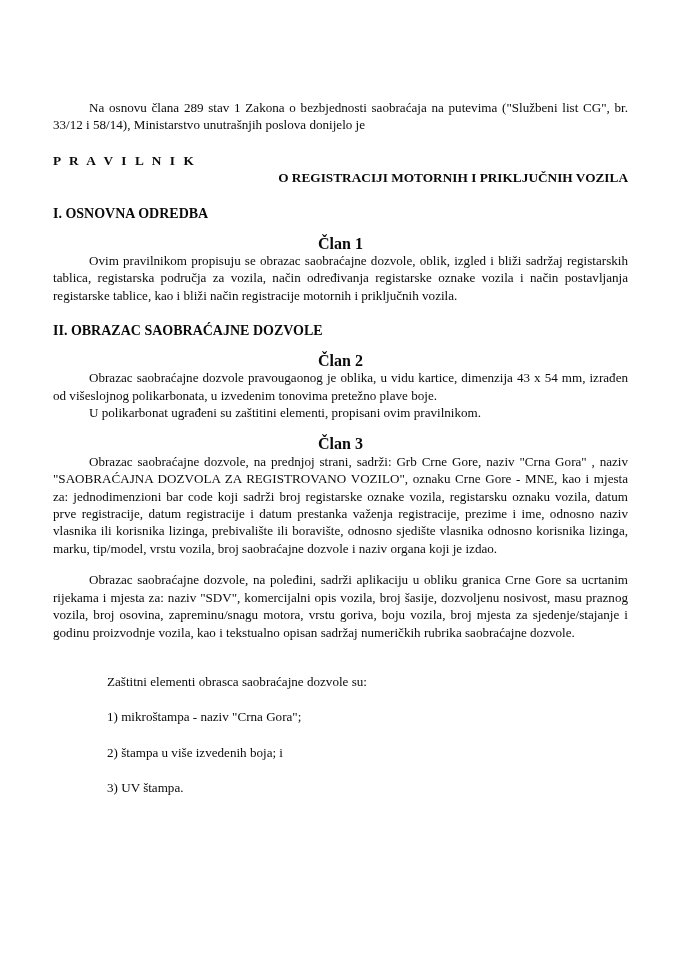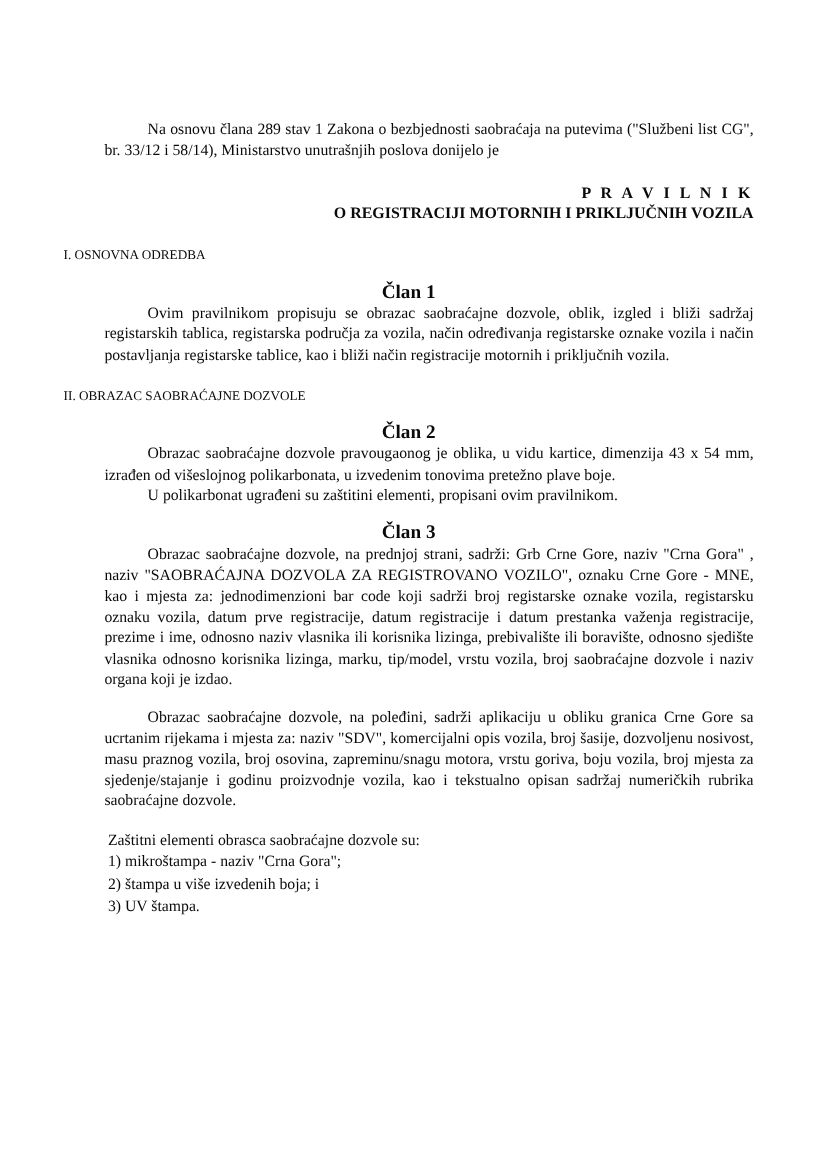--- a/index.html
+++ b/index.html
@@ -25,52 +25,51 @@
   }
   p {
     margin: 0;
     font-size: 13.1px;
     line-height: 17.4px;
     text-align: justify;
     text-justify: inter-word;
   }
   .indent {
     text-indent: 36px;
-    margin-left: 34px;
   }
   .title-main {
-    text-align: right;
+    text-align: left;
     font-weight: bold;
     font-size: 13.3px;
     line-height: 17.6px;
     letter-spacing: 2.6px;
   }
   .title-sub {
     text-align: right;
     font-weight: bold;
     font-size: 13.3px;
     line-height: 17.6px;
   }
   .section-head {
-    font-weight: normal;
-    font-size: 11px;
+    font-weight: bold;
+    font-size: 14px;
     line-height: 17.6px;
     text-align: left;
   }
   .article-head {
     text-align: center;
     font-weight: bold;
     font-size: 16px;
     line-height: 17.4px;
   }
   .sp-12 { height: 12px; }
   .sp-14 { height: 14px; }
   .sp-18 { height: 18px; }
   .list-line {
-    margin: 1px;
+    margin: 18px;
     font-size: 13.1px;
     line-height: 17.4px;
     text-align: left;
     padding-left: 36px;
   }
 </style>
 </head>
 <body>
 
 <div class="page">

